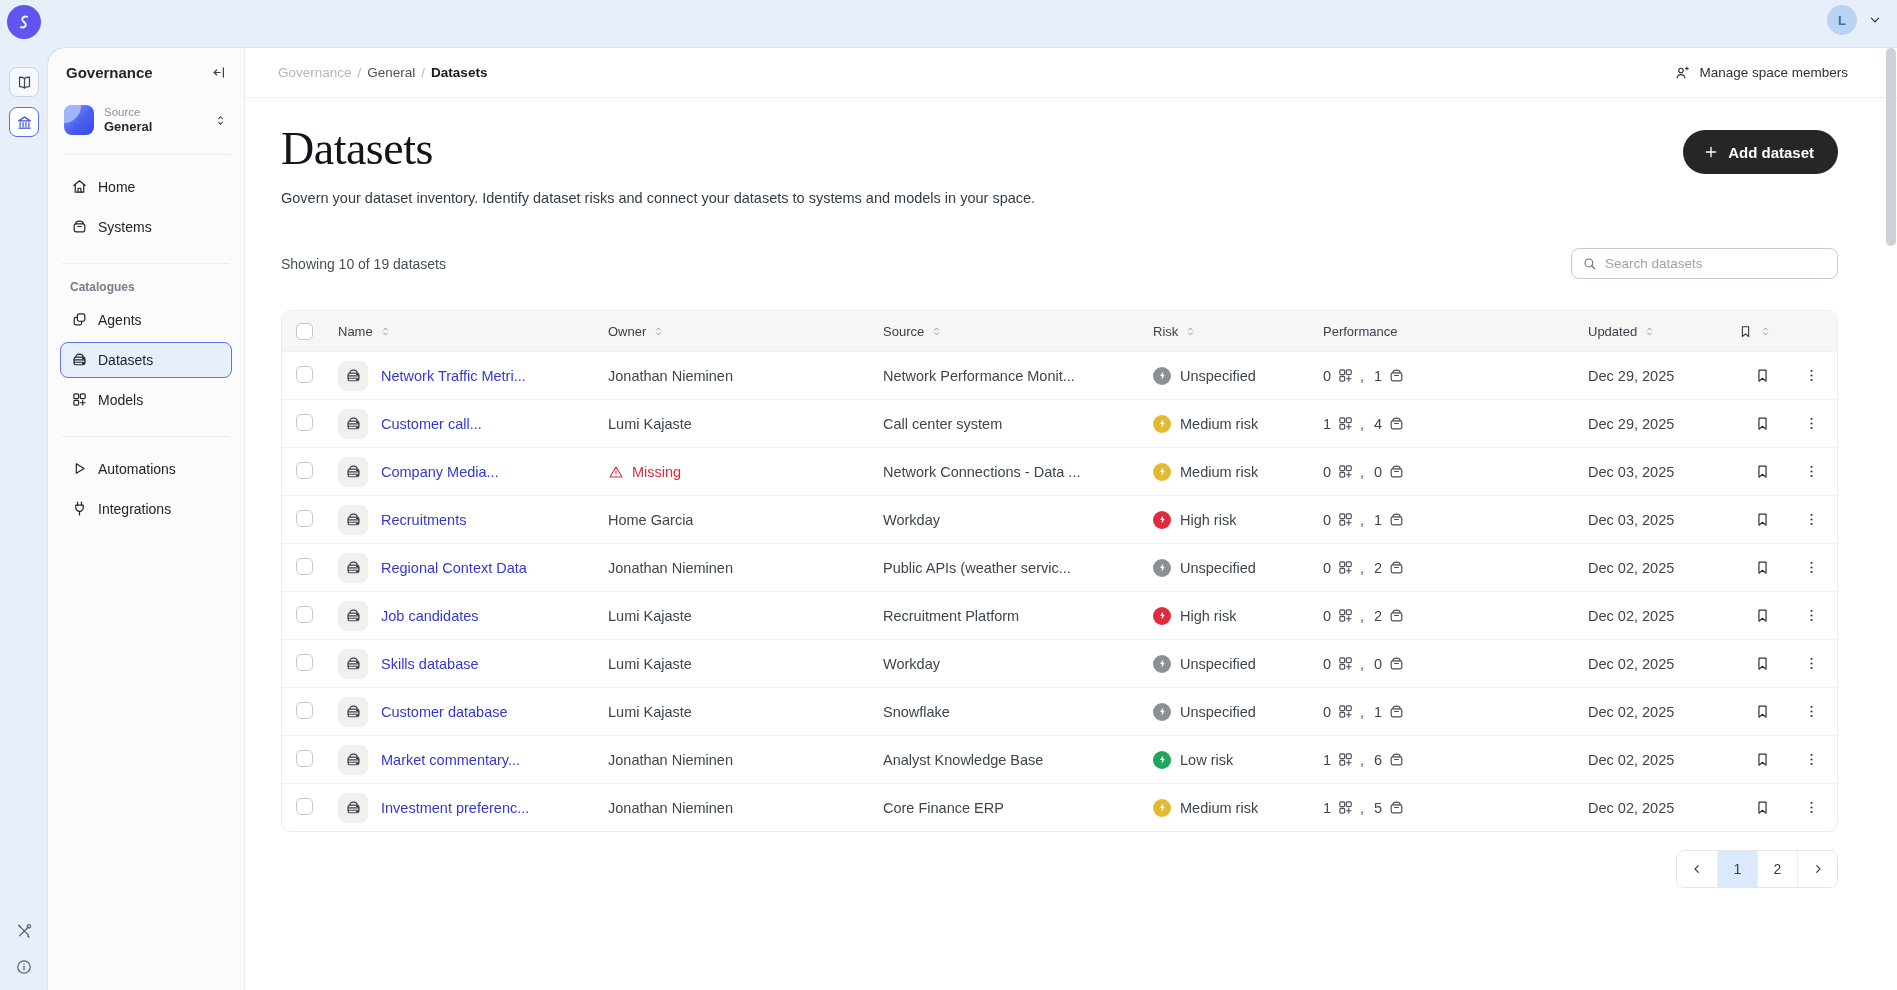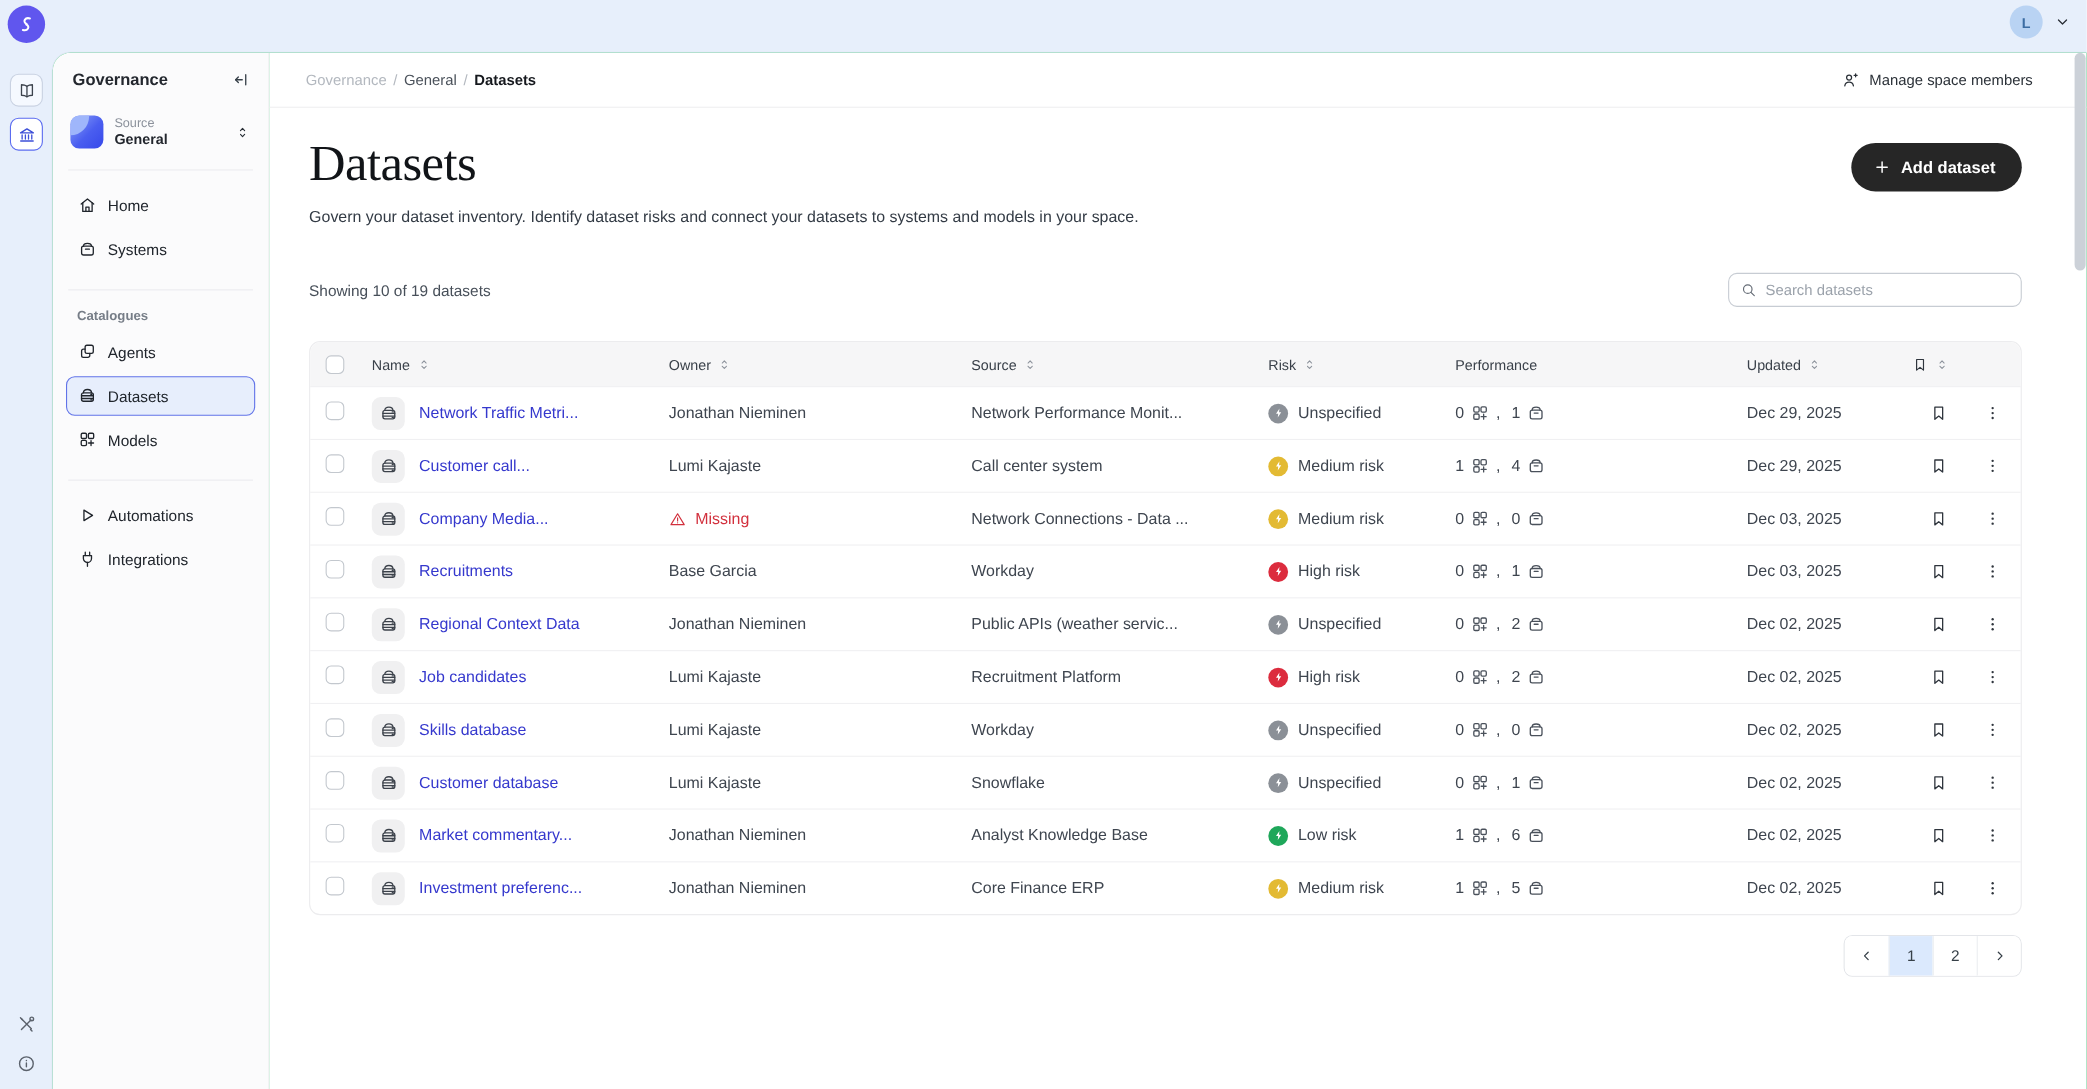--- a/index.html
+++ b/index.html
@@ -656,21 +656,21 @@
     <div class="td td-name">
       <span class="ds-ic">
                   <svg class="ic">
                     <use href="#i-server"></use>
                   </svg>
                 </span>
       <a class="name-link">Recruitments</a>
     </div>
     <div class="td td-owner">
 
-      <span class="owner-text">Base Garcia</span>
+      <span class="owner-text">Home Garcia</span>
     </div>
     <div class="td td-source">Workday</div>
     <div class="td td-risk">
       <span class="risk-badge" style="background: rgb(220, 44, 62);">
                   <svg>
                     <use href="#i-bolt"></use>
                   </svg>
                 </span>
       <span class="risk-text">High risk</span>
     </div>

